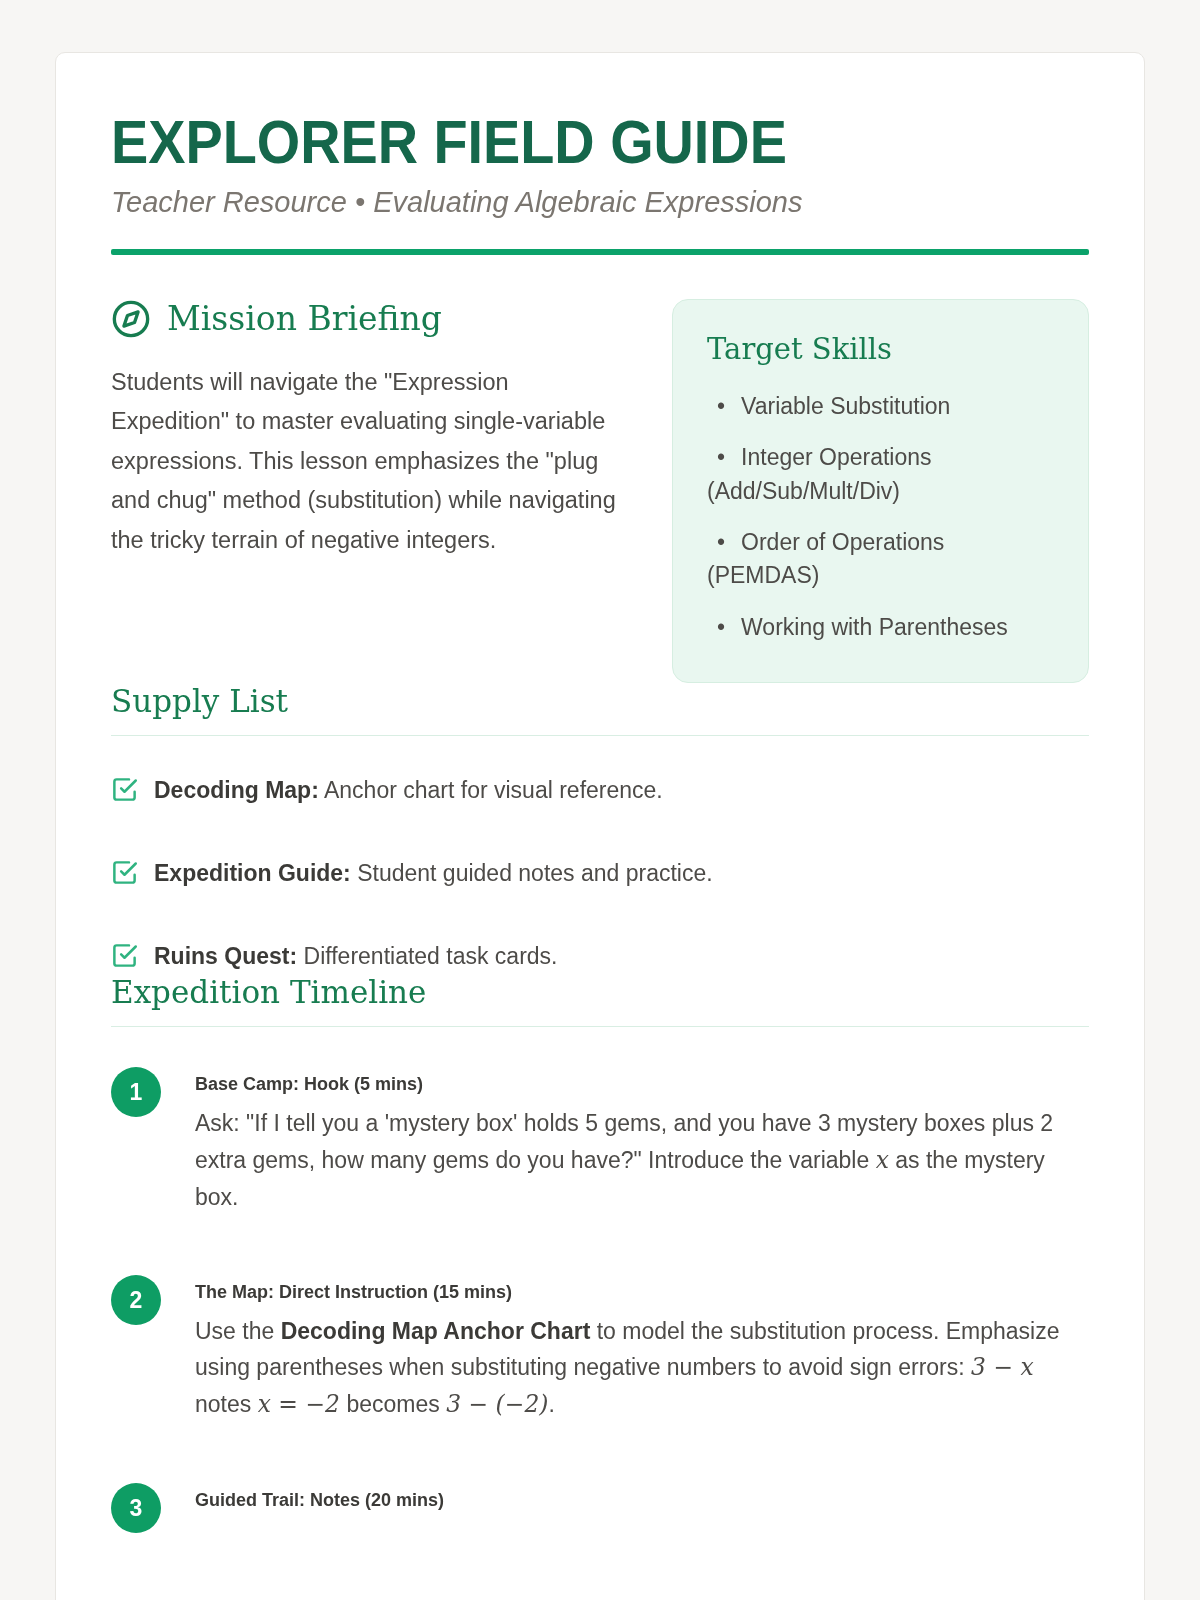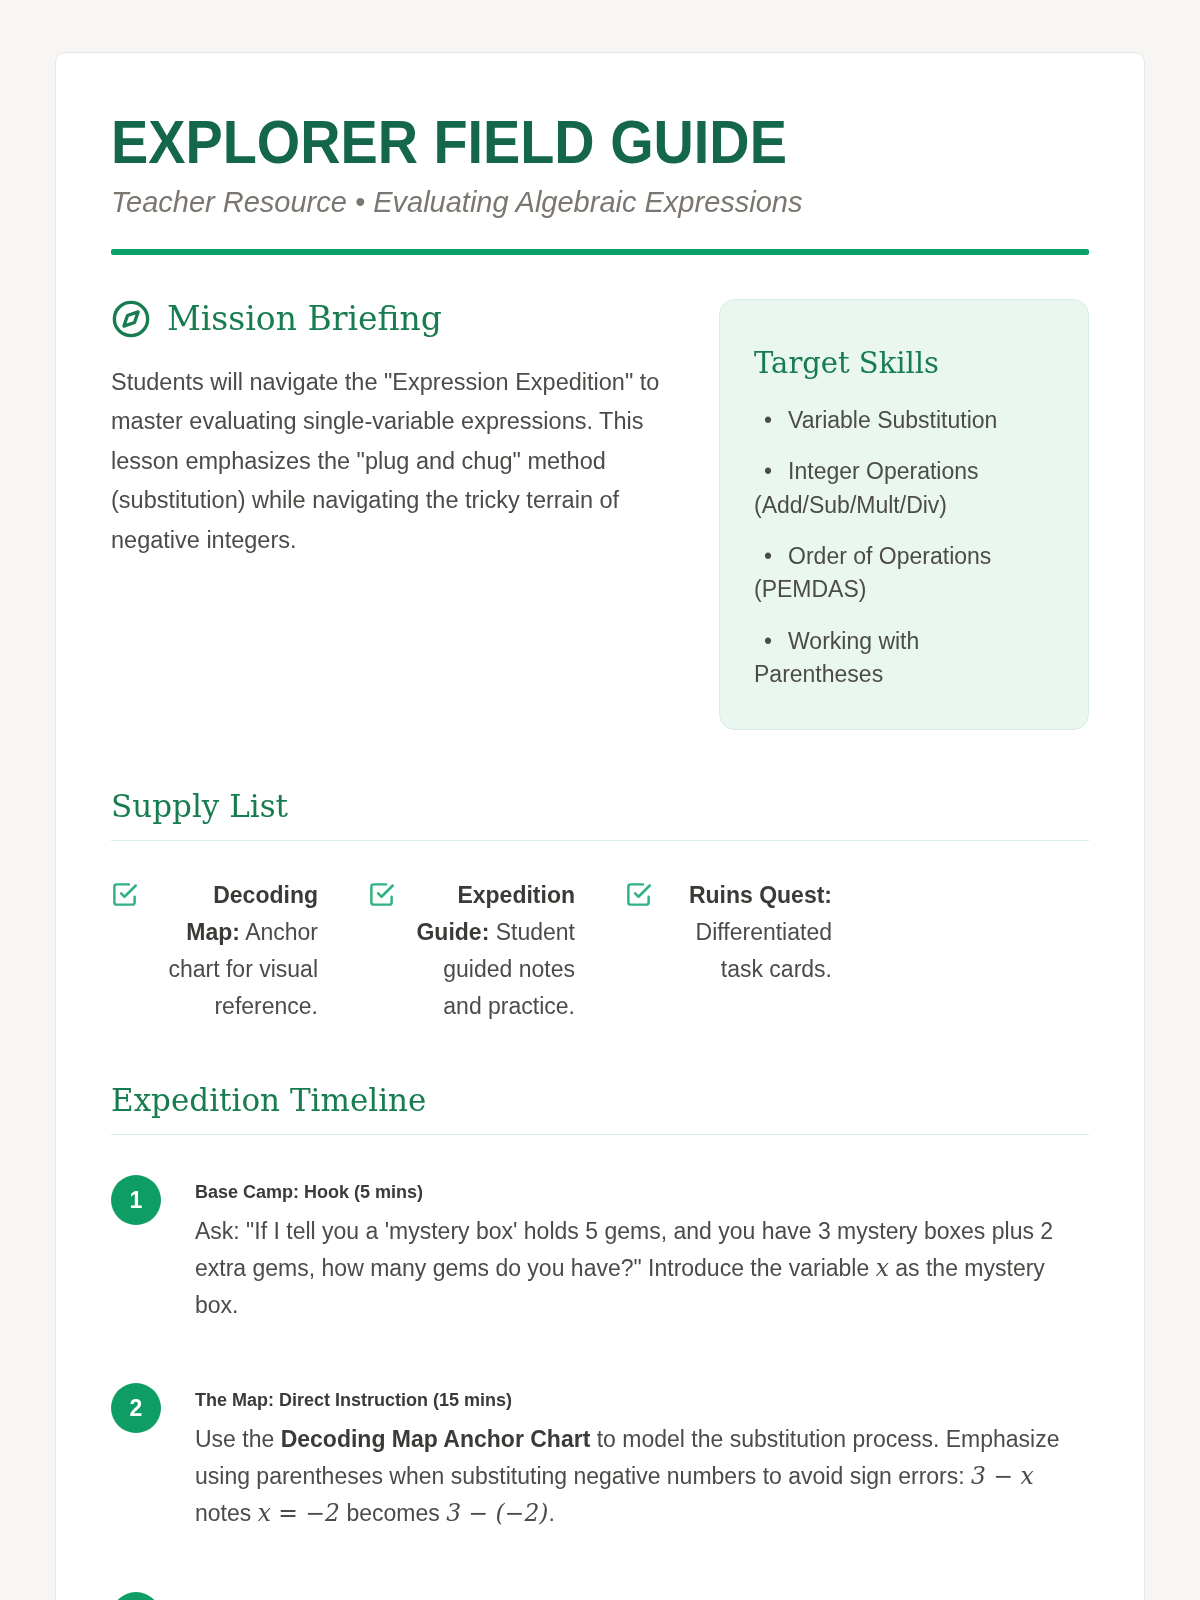--- a/index.html
+++ b/index.html
@@ -59,56 +59,56 @@
     font-family:"DejaVu Serif",serif;
     font-weight:500;
     font-size:33px;
     color:var(--head-green);
   }
   .mission-body{
     margin:24px 0 0;
     font-size:23.5px;line-height:1.68;
   }
   .skills-panel{
-    width:370px;flex:0 0 auto;
+    width:417px;flex:0 0 auto;
     background:var(--mint-bg);
     border:1px solid var(--mint-border);
     border-radius:16px;
-    padding:46px 34px 38px;
+    padding:32px 34px 38px;
   }
   .skills-panel h3{
     margin:0;
     font-family:"DejaVu Serif",serif;
     font-weight:500;
     font-size:29px;
     color:var(--head-green);
   }
   .skills-list{
     margin:24px 0 0;padding:0;list-style:none;
     font-size:23px;line-height:1.45;
   }
   .skills-list li{margin:0 0 18px;}
   .skills-list li:last-child{margin-bottom:0;}
   .skills-list li .bullet{margin:0 16px 0 10px;}
   
-  .section{margin-top:58px;}
+  .section{}
   .section-title{
     margin:0;
     font-family:"DejaVu Serif",serif;
     font-weight:500;
     font-size:31px;
     color:var(--head-green);
     padding-bottom:16px;
     border-bottom:1px solid var(--divider);
   }
   
   .supply-grid{
     margin-top:36px;
-    display:grid;grid-template-columns:1fr 1fr 1fr 1fr;
-    column-gap:50px;row-gap:46px;text-align:right;
+    display:grid;grid-template-columns:1fr;
+    column-gap:50px;row-gap:46px;
   }
   .supply-item{display:flex;gap:16px;align-items:flex-start;}
   .supply-item .icon{width:27px;height:27px;flex:0 0 auto;margin-top:4px;color:var(--check);}
   .supply-item p{margin:0;font-size:23px;line-height:1.6;}
   .b{font-weight:700;color:var(--bold-gray);}
   
   .steps{margin-top:40px;}
   .step{display:flex;gap:34px;margin-bottom:60px;}
   .step:last-child{margin-bottom:0;}
   .step-num{

